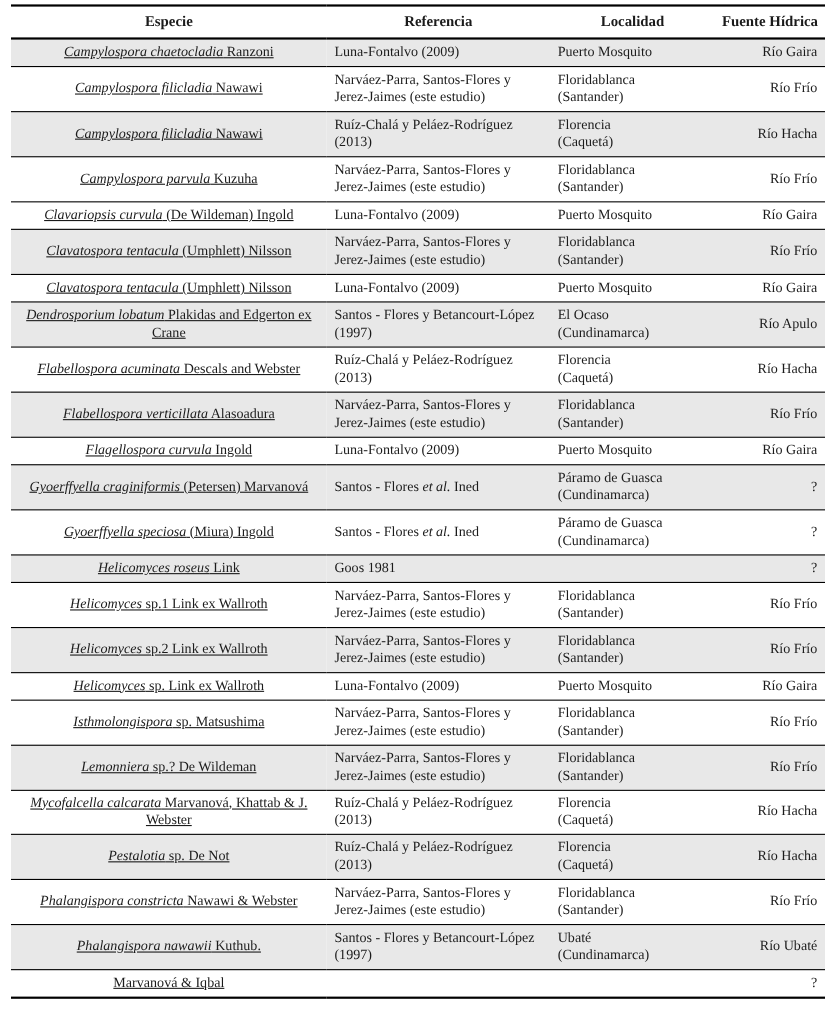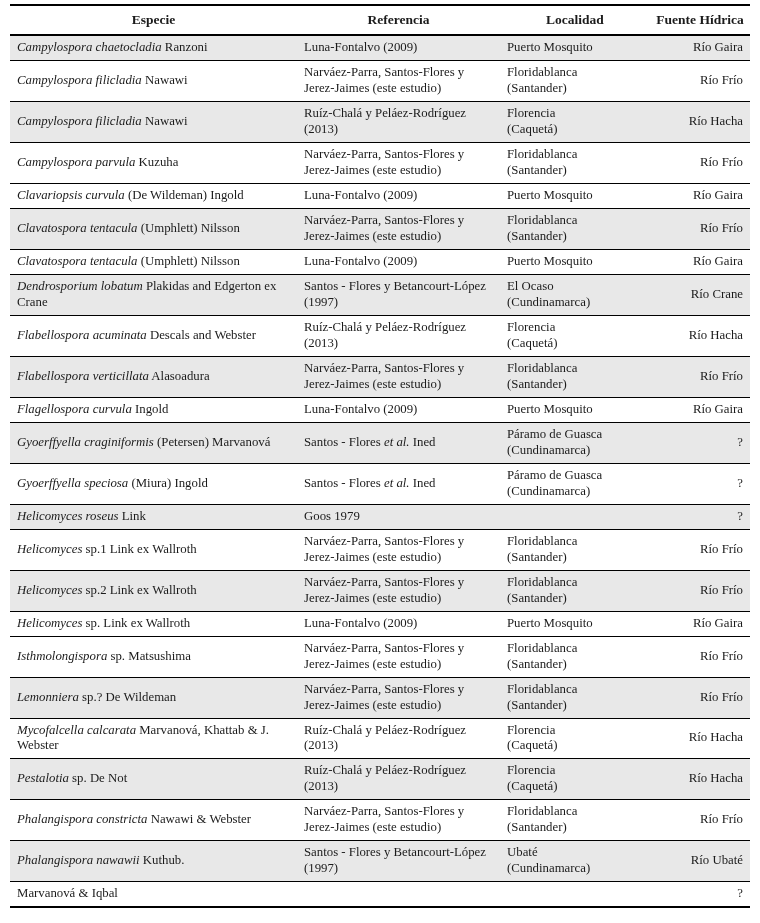--- a/index.html
+++ b/index.html
@@ -40,21 +40,21 @@
   }
   tbody td {
     font-size: 12.8px;
     line-height: 1.25;
     padding: 4px 7px;
     border-top: 1px solid var(--border);
     vertical-align: middle;
     color: var(--text);
   }
   tbody tr.shaded { background: var(--shade); }
-  td.cell-especie    { text-align: left; }
+  td.cell-especie    { text-align: center; text-decoration: underline; }
   td.cell-referencia { text-align: left; }
   td.cell-localidad  { text-align: left; }
   td.cell-fuente     { text-align: right; }
   td i { font-style: italic; }
   td .line { white-space: nowrap; }
 </style>
 </head>
 <body>
 
 <div class="page">
@@ -113,21 +113,21 @@
         <tr>
           <td class="cell-especie"><i>Clavatospora tentacula</i> (Umphlett) Nilsson</td>
           <td class="cell-referencia"><span class="line">Luna-Fontalvo (2009)</span></td>
           <td class="cell-localidad"><span class="line">Puerto Mosquito</span></td>
           <td class="cell-fuente">Río Gaira</td>
         </tr>
         <tr class="shaded">
           <td class="cell-especie"><i>Dendrosporium lobatum</i> Plakidas and Edgerton ex Crane</td>
           <td class="cell-referencia"><span class="line">Santos - Flores y Betancourt-López</span><br><span class="line">(1997)</span></td>
           <td class="cell-localidad"><span class="line">El Ocaso</span><br><span class="line">(Cundinamarca)</span></td>
-          <td class="cell-fuente">Río Crane</td>
+          <td class="cell-fuente">Río Apulo</td>
         </tr>
         <tr>
           <td class="cell-especie"><i>Flabellospora acuminata</i> Descals and Webster</td>
           <td class="cell-referencia"><span class="line">Ruíz-Chalá y Peláez-Rodríguez</span><br><span class="line">(2013)</span></td>
           <td class="cell-localidad"><span class="line">Florencia</span><br><span class="line">(Caquetá)</span></td>
           <td class="cell-fuente">Río Hacha</td>
         </tr>
         <tr class="shaded">
           <td class="cell-especie"><i>Flabellospora verticillata</i> Alasoadura</td>
           <td class="cell-referencia"><span class="line">Narváez-Parra, Santos-Flores y</span><br><span class="line">Jerez-Jaimes (este estudio)</span></td>
@@ -147,21 +147,21 @@
           <td class="cell-fuente">?</td>
         </tr>
         <tr>
           <td class="cell-especie"><i>Gyoerffyella speciosa</i> (Miura) Ingold</td>
           <td class="cell-referencia"><span class="line">Santos - Flores <i>et al.</i> Ined</span></td>
           <td class="cell-localidad"><span class="line">Páramo de Guasca</span><br><span class="line">(Cundinamarca)</span></td>
           <td class="cell-fuente">?</td>
         </tr>
         <tr class="shaded">
           <td class="cell-especie"><i>Helicomyces roseus</i> Link</td>
-          <td class="cell-referencia"><span class="line">Goos 1979</span></td>
+          <td class="cell-referencia"><span class="line">Goos 1981</span></td>
           <td class="cell-localidad"></td>
           <td class="cell-fuente">?</td>
         </tr>
         <tr>
           <td class="cell-especie"><i>Helicomyces</i> sp.1 Link ex Wallroth</td>
           <td class="cell-referencia"><span class="line">Narváez-Parra, Santos-Flores y</span><br><span class="line">Jerez-Jaimes (este estudio)</span></td>
           <td class="cell-localidad"><span class="line">Floridablanca</span><br><span class="line">(Santander)</span></td>
           <td class="cell-fuente">Río Frío</td>
         </tr>
         <tr class="shaded">

